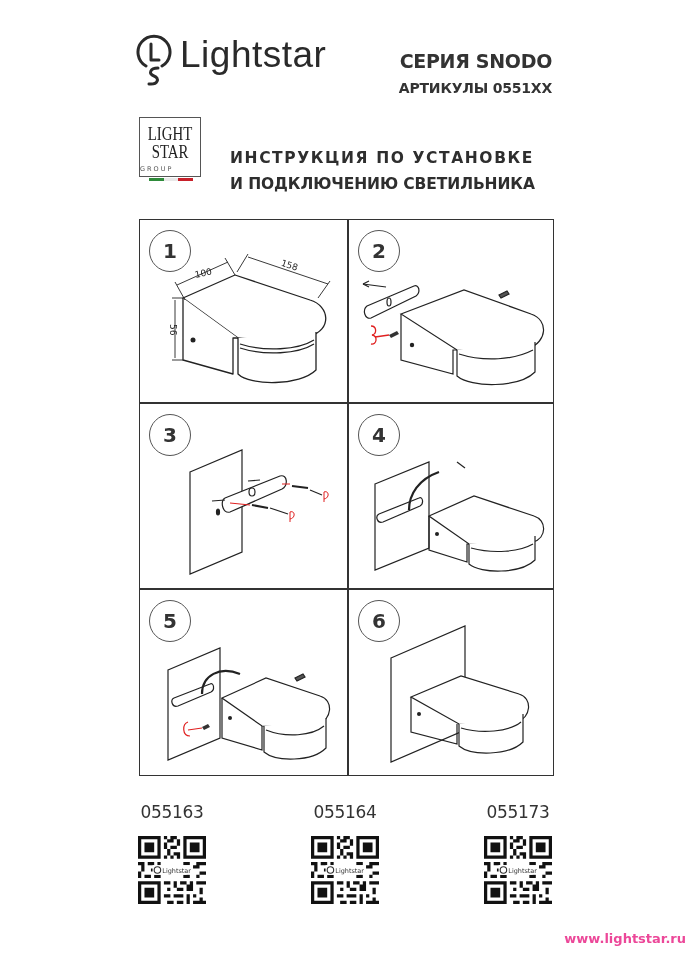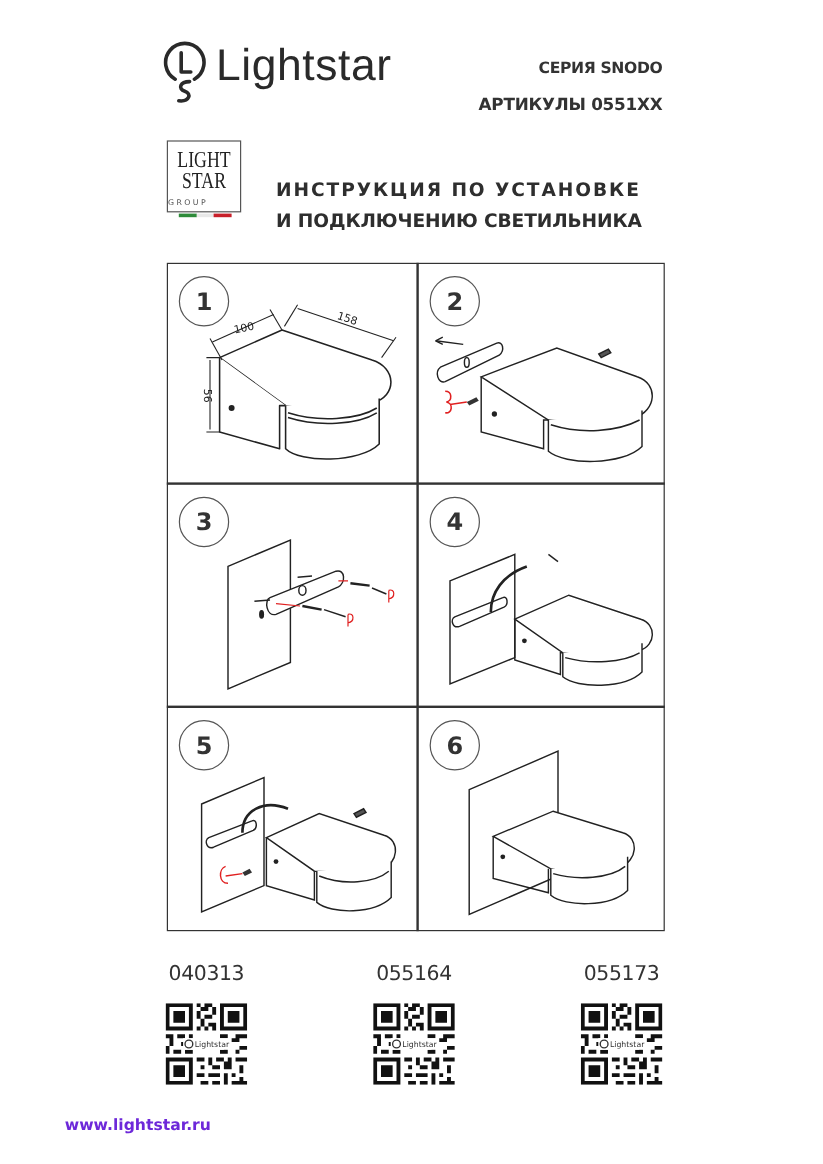--- a/index.html
+++ b/index.html
@@ -3,21 +3,21 @@
 <meta charset="utf-8">
 <style>
   * { box-sizing: border-box; margin: 0; padding: 0; }
   html, body { width: 686px; height: 970px; background: #fff; overflow: hidden; }
   body { position: relative; font-family: "DejaVu Sans", sans-serif; color: #2b2b2b; }
   .abs { position: absolute; }
 
   
   .logo-icon { left: 136px; top: 30px; width: 36px; height: 60px; }
   .logo-word { left: 180px; top: 34px; font-family: "Liberation Sans", sans-serif; font-size: 37px; font-weight: 400; letter-spacing: 0.5px; color: #2a2a2a; }
-  .series { right: 134px; top: 50px; font-family: "DejaVu Sans", sans-serif; font-weight: 700; font-size: 13px; color: #333; text-align: right; letter-spacing: -0.3px; }
+  .series { right: 134px; top: 50px; font-family: "DejaVu Sans", sans-serif; font-weight: 700; font-size: 19px; color: #333; text-align: right; letter-spacing: -0.3px; }
   .articles { right: 134px; top: 80px; font-family: "DejaVu Sans", sans-serif; font-weight: 700; font-size: 14px; color: #333; letter-spacing: -0.2px; }
 
   .group-box { left: 139px; top: 117px; width: 62px; height: 60px; border: 1.5px solid #555; }
   .group-light, .group-star { position: absolute; left: 0; width: 100%; text-align: center; font-family: "Liberation Serif", serif; font-weight: 400; font-size: 19px; line-height: 18px; color: #222; transform: scaleX(0.78); }
   .group-light { top: 7px; }
   .group-star { top: 25px; }
   .group-text { position: absolute; left: 0; top: 47px; width: 100%; text-align: left; font-family: "DejaVu Sans", sans-serif; font-size: 6.5px; letter-spacing: 2px; color: #555; }
   .flag { position: absolute; left: 9px; top: 60px; width: 44px; height: 3px; display: flex; }
   .flag span { flex: 1; }
 
@@ -32,21 +32,21 @@
   .cell { position: absolute; width: 207px; height: 185px; }
   .step-num { position: absolute; left: 9px; top: 10px; width: 42px; height: 42px; border: 1.2px solid #555; border-radius: 50%; text-align: center; line-height: 40px; font-family: "DejaVu Sans", sans-serif; font-weight: 700; font-size: 20px; color: #333; }
   .cell svg { position: absolute; left: 0; top: 0; }
 
   
   .codes { left: 130px; top: 802px; width: 430px; display: flex; justify-content: space-between; }
   .code { width: 84px; display: flex; flex-direction: column; align-items: center; }
   .code-label { font-family: "DejaVu Sans", sans-serif; font-weight: 400; font-size: 17px; color: #333; letter-spacing: -0.3px; margin-bottom: 14px; }
   .qr { width: 68px; height: 68px; }
 
-  .site { left: 0; width: 686px; top: 931px; text-align: left; padding-left: 54px; font-family: "DejaVu Sans", sans-serif; font-weight: 700; font-size: 13px; color: #6d28d9; }
+  .site { left: 0; width: 686px; top: 931px; text-align: right; padding-left: 54px; font-family: "DejaVu Sans", sans-serif; font-weight: 700; font-size: 13px; color: #ec4899; }
 </style>
 </head>
 <body>
 
 <svg class="abs logo-icon" viewBox="0 0 36 60">
   <path d="M10 36 A16 16 0 1 1 26 36" fill="none" stroke="#2a2a2a" stroke-width="3" stroke-linecap="round"></path>
   <path d="M15 14 L15 30 L23 30" fill="none" stroke="#2a2a2a" stroke-width="3" stroke-linecap="round" stroke-linejoin="round"></path>
   <path d="M22 38 C14 38 12 44 18 46 C24 48 22 55 13 54" fill="none" stroke="#2a2a2a" stroke-width="3" stroke-linecap="round"></path>
 </svg>
 <div class="abs logo-word">Lightstar</div>
@@ -208,21 +208,21 @@
       <path d="M62 107 L62 142 L108 154 L108 134"></path>
       <path d="M110 134 L110 156 C122 166 160 166 174 152 L174 124" fill="#fff"></path>
       <path d="M112 138 C132 144 160 142 172 132"></path>
     </g>
     <circle cx="70" cy="124" r="2" fill="#222"></circle>
   </svg>
 </div>
 
 <div class="abs codes">
   <div class="code">
-    <div class="code-label">040313</div>
+    <div class="code-label">055163</div>
     <svg class="qr" viewBox="0 0 21 21">
         <use href="#qrpat"></use>
       </svg>
   </div>
   <div class="code">
     <div class="code-label">055164</div>
     <svg class="qr" viewBox="0 0 21 21">
         <use href="#qrpat"></use>
       </svg>
   </div>

